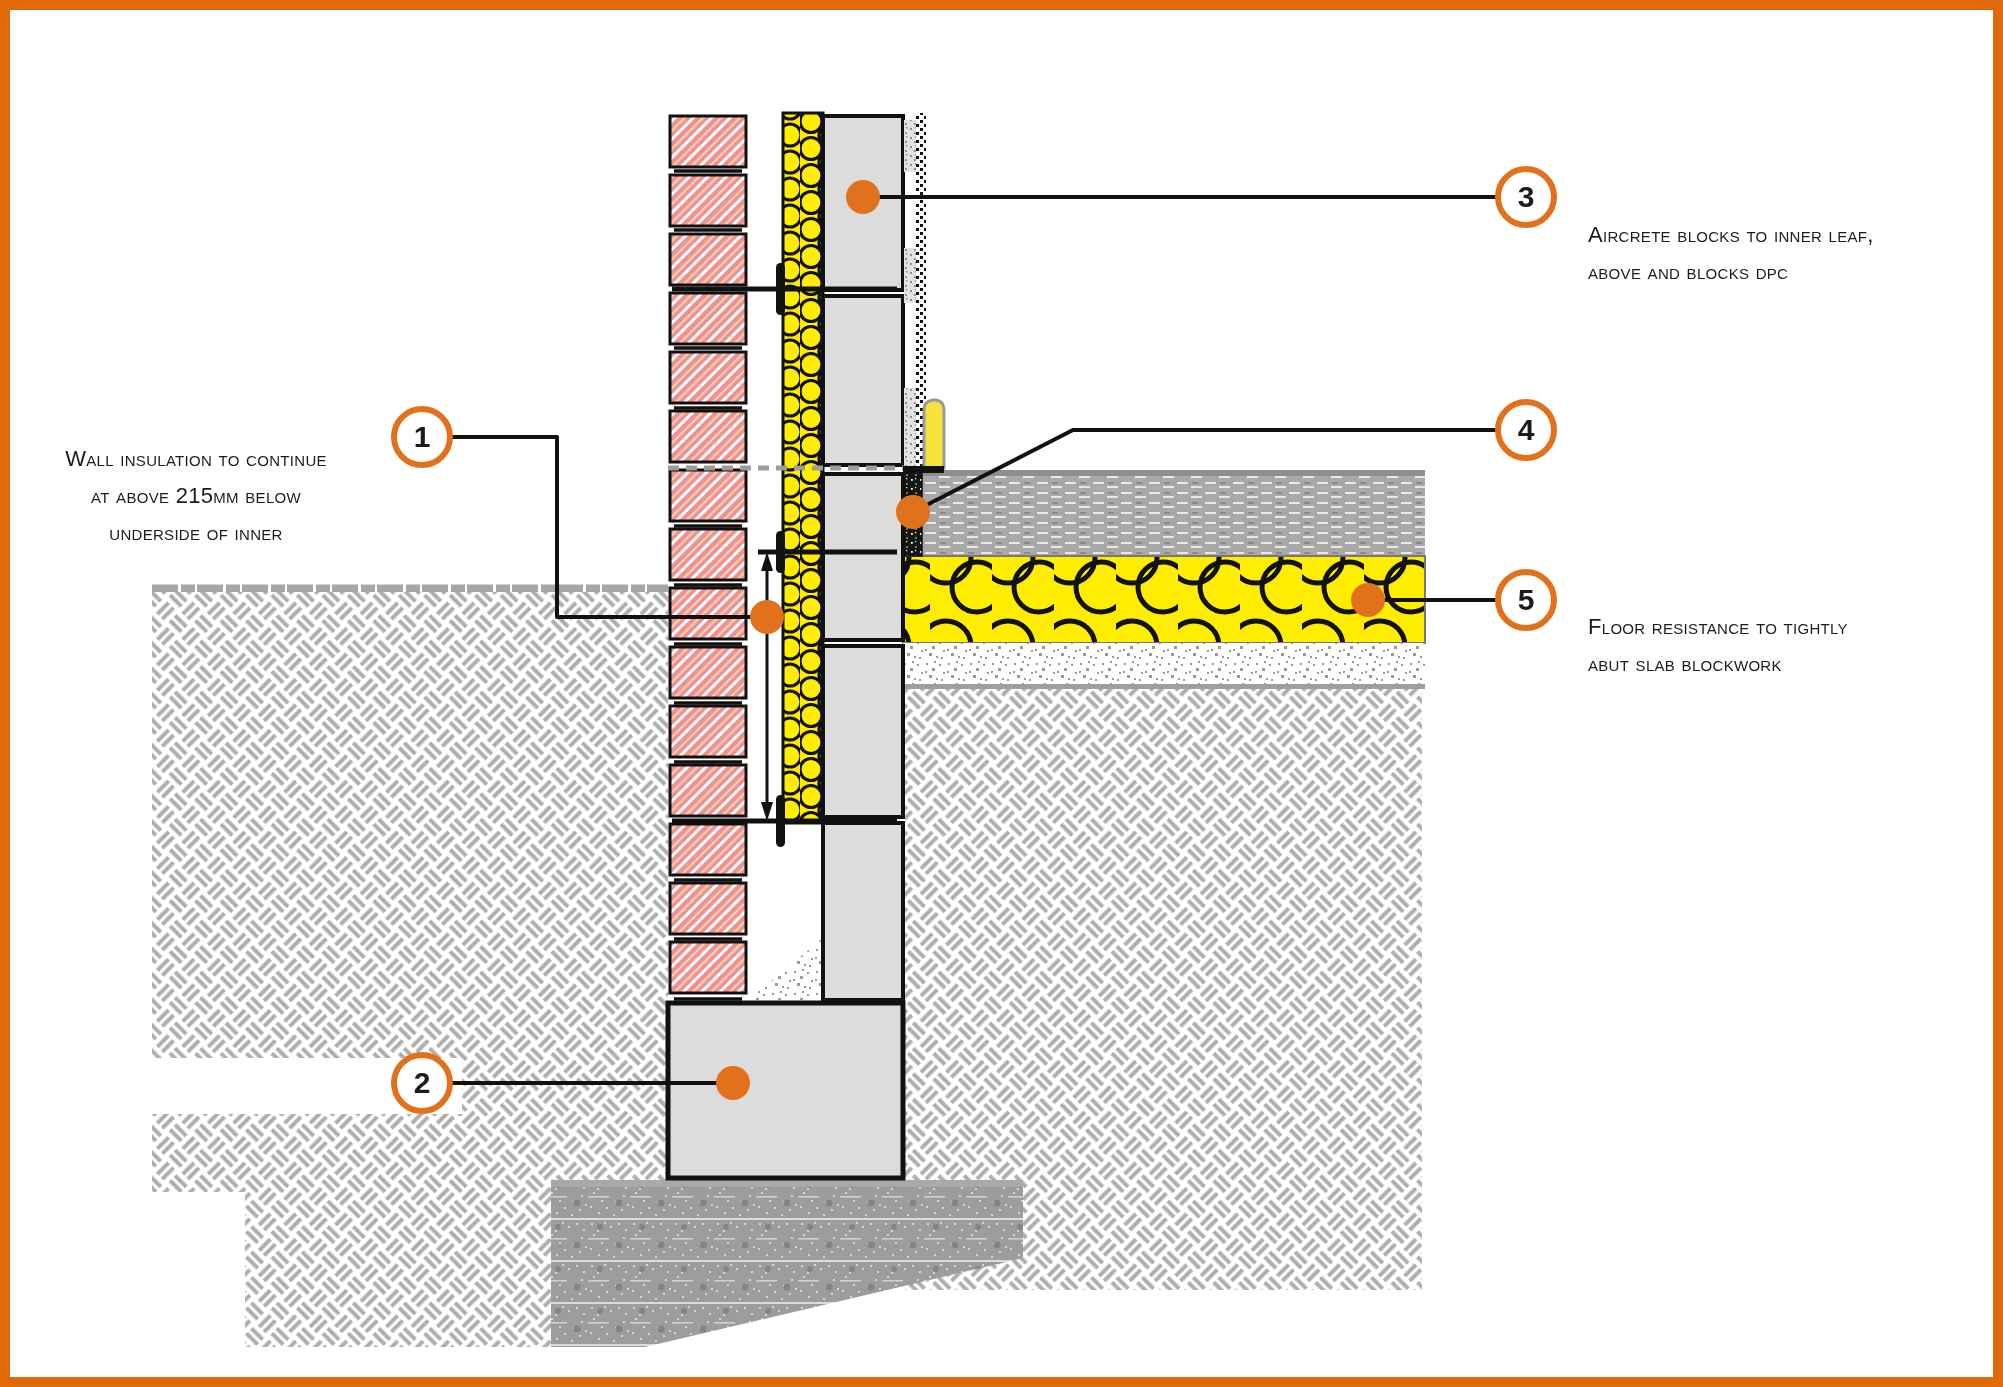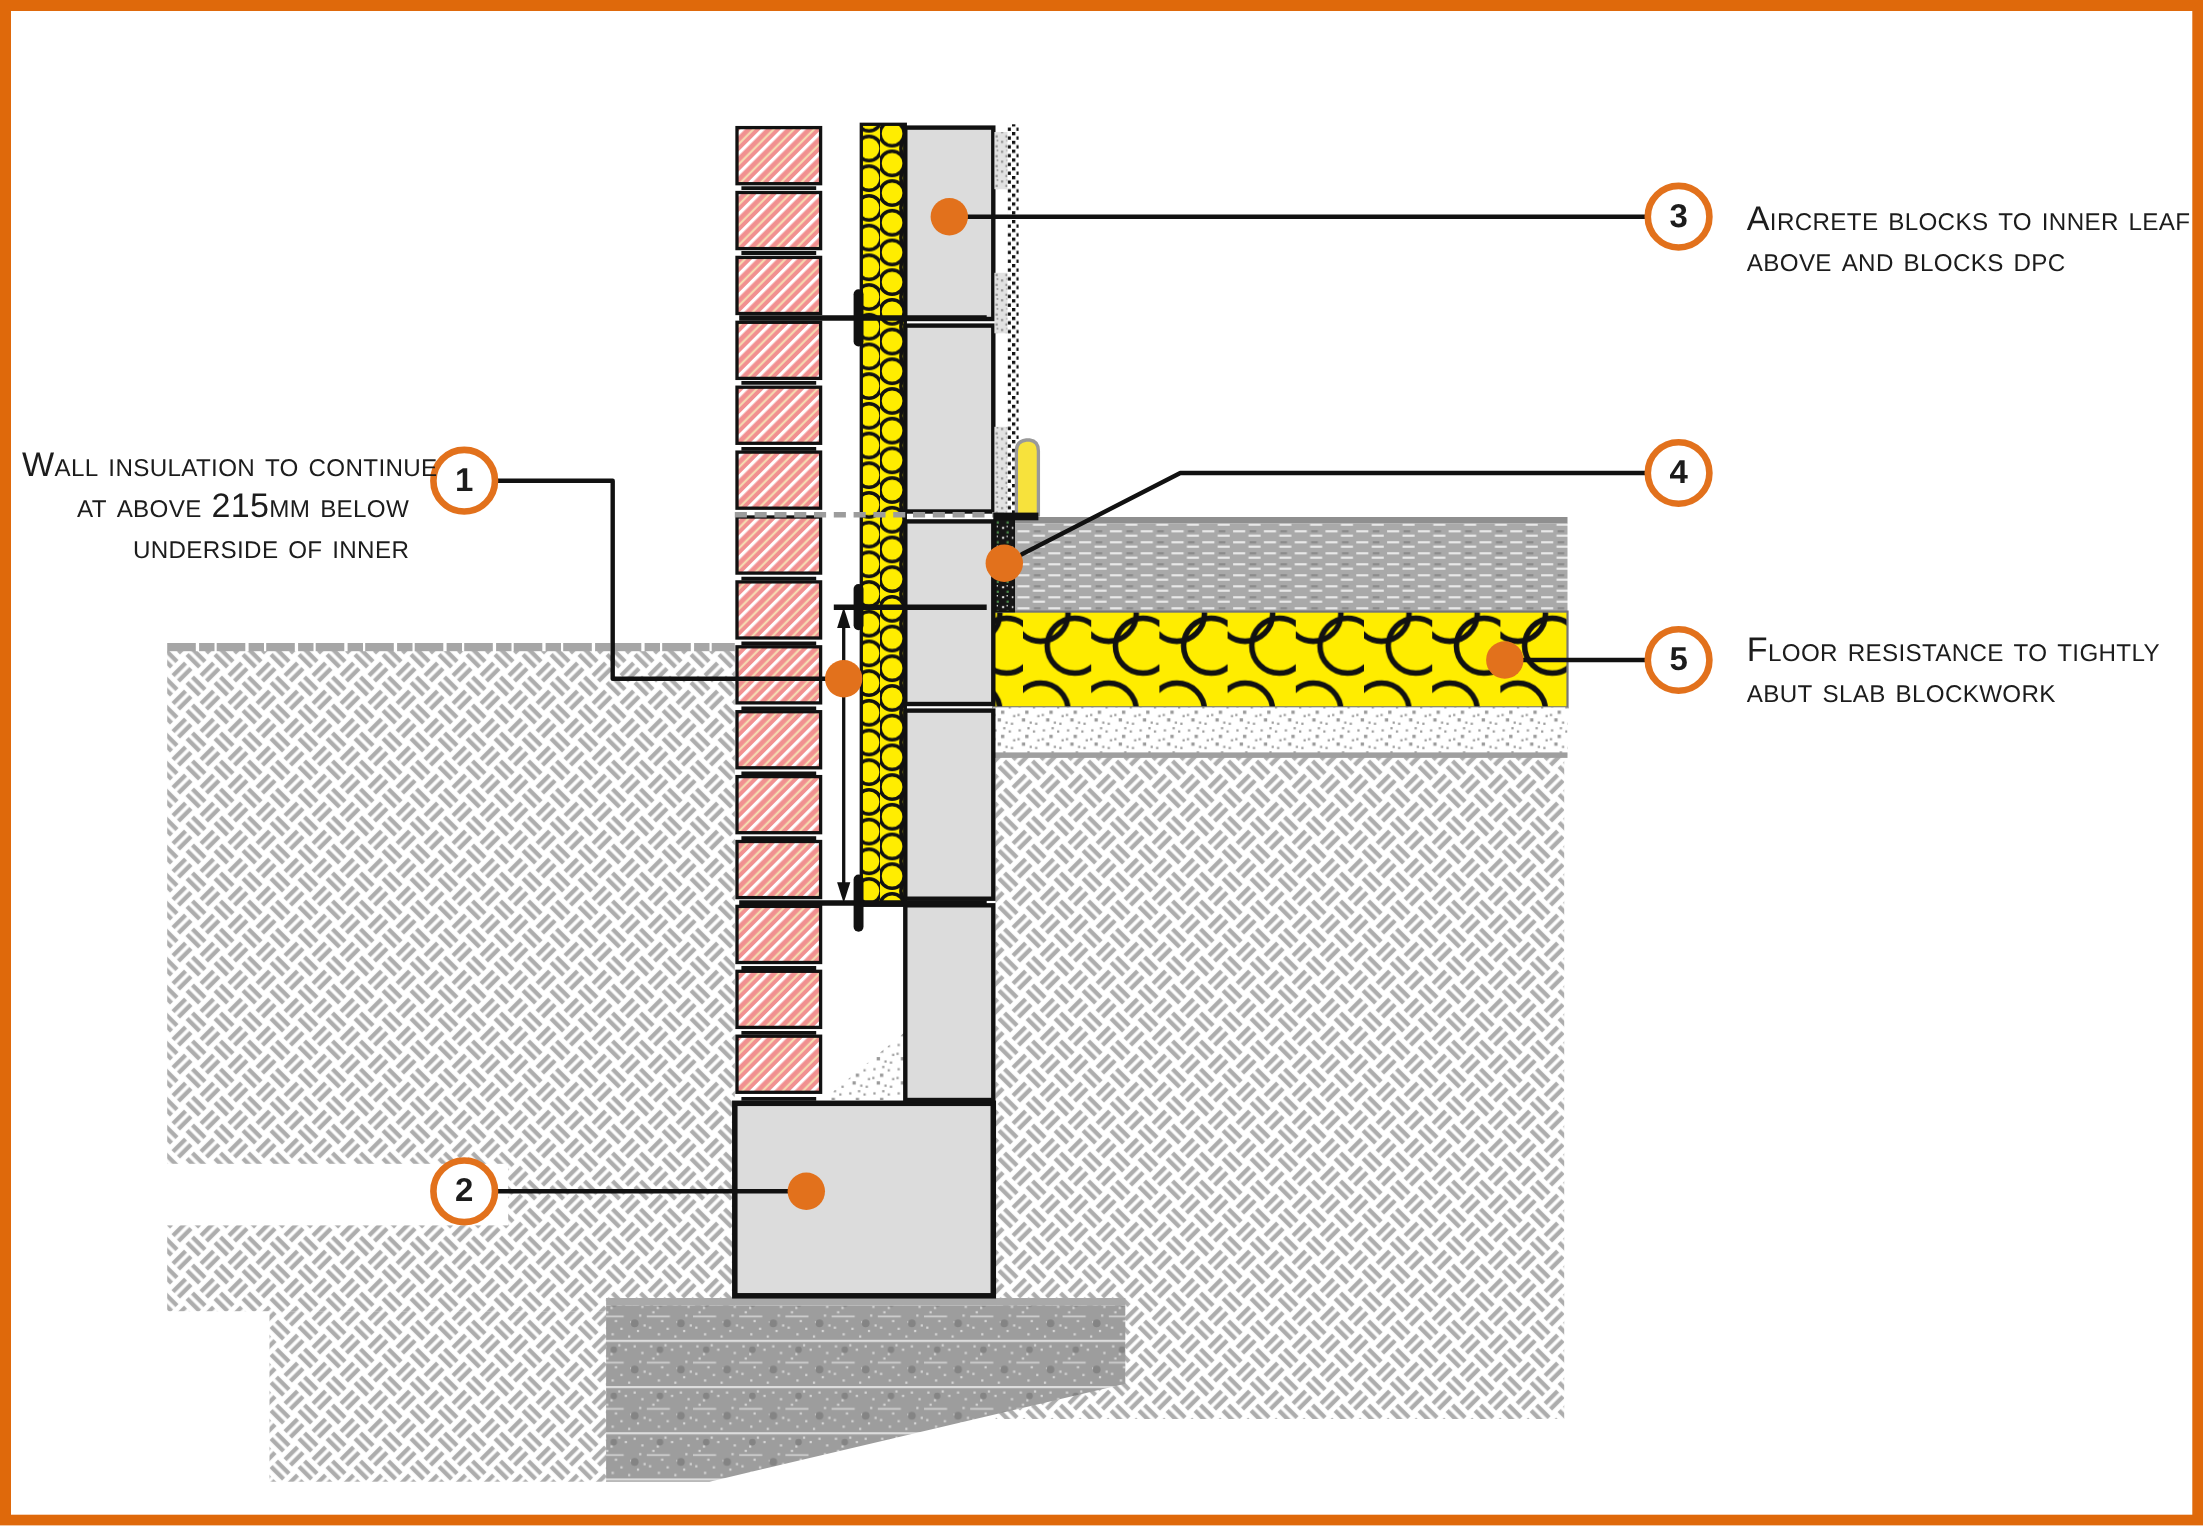--- a/index.html
+++ b/index.html
@@ -8,24 +8,24 @@
     font-family:"Liberation Sans", sans-serif;
   }
   .frame{position:absolute;inset:0;border:10px solid #DF690B;pointer-events:none;z-index:30;}
   svg.draw{position:absolute;left:0;top:0;z-index:1;}
   .ring{
     position:absolute;z-index:20;width:50px;height:50px;border:6px solid #E2711C;border-radius:50%;
     background:#fff;display:flex;align-items:center;justify-content:center;
     font-weight:bold;font-size:30px;color:#1c1c1c;
   }
   .lbl{
-    position:absolute;z-index:20;color:#1c1c1c;font-size:31px;line-height:37px;
-    font-variant:small-caps;letter-spacing:.3px;white-space:nowrap;
+    position:absolute;z-index:20;color:#1c1c1c;font-size:22px;line-height:37px;
+    font-variant:small-caps;letter-spacing:.3px;white-space:nowrap;margin-top:36px;
   }
-  .lbl.right{text-align:right;}
+  .lbl.right{text-align:center;}
 </style>
 </head>
 <body>
 
 <div class="stage">
 
   <svg class="draw" width="2003" height="1387" viewBox="0 0 2003 1387">
     <defs>
 
       <pattern id="weave" width="36" height="36" patternUnits="userSpaceOnUse" patternTransform="rotate(45)">

